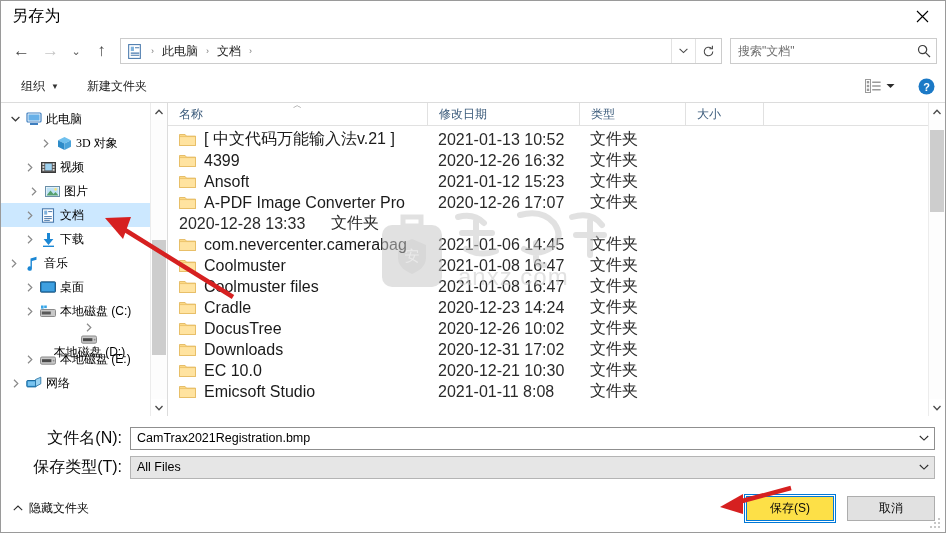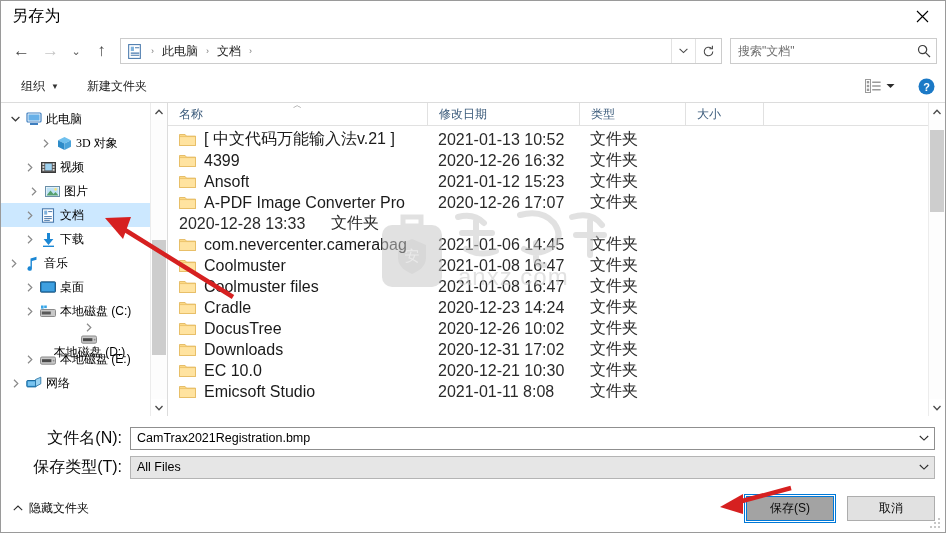--- a/index.html
+++ b/index.html
@@ -361,21 +361,21 @@
     background: #e1e1e1;
     font-size: 12px; color: #0a0a0a;
     font-family: inherit;
     display: flex; align-items: center; justify-content: center;
     cursor: default;
   }
   .btn.primary {
     border: 1px solid #0078d7;
     outline: 1px solid #0078d7;
     outline-offset: 1px;
-    background: #a3a3a3;
+    background: #fde047;
     margin-right: 13px;
   }
   .grip {
     position: absolute;
     right: 3px; bottom: 2px;
     width: 12px; height: 12px;
     opacity: .55;
   }
 
   

